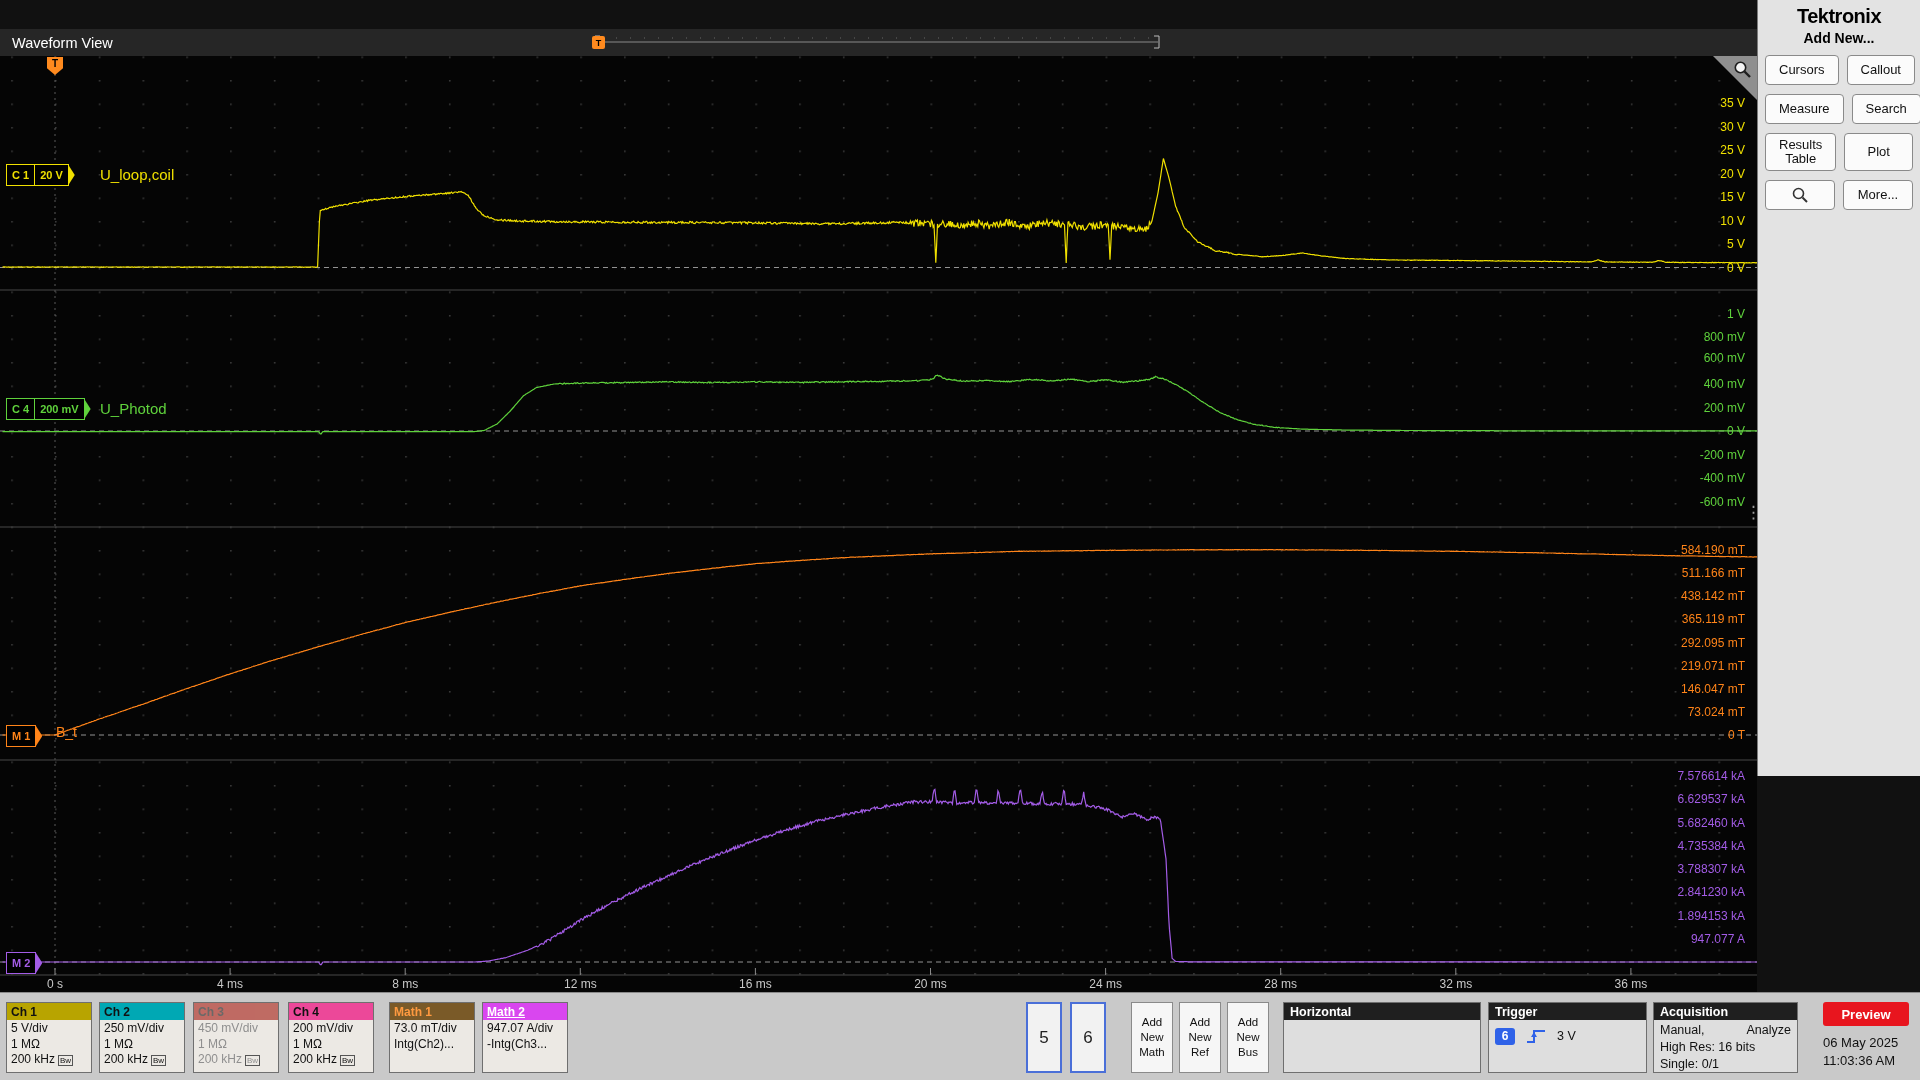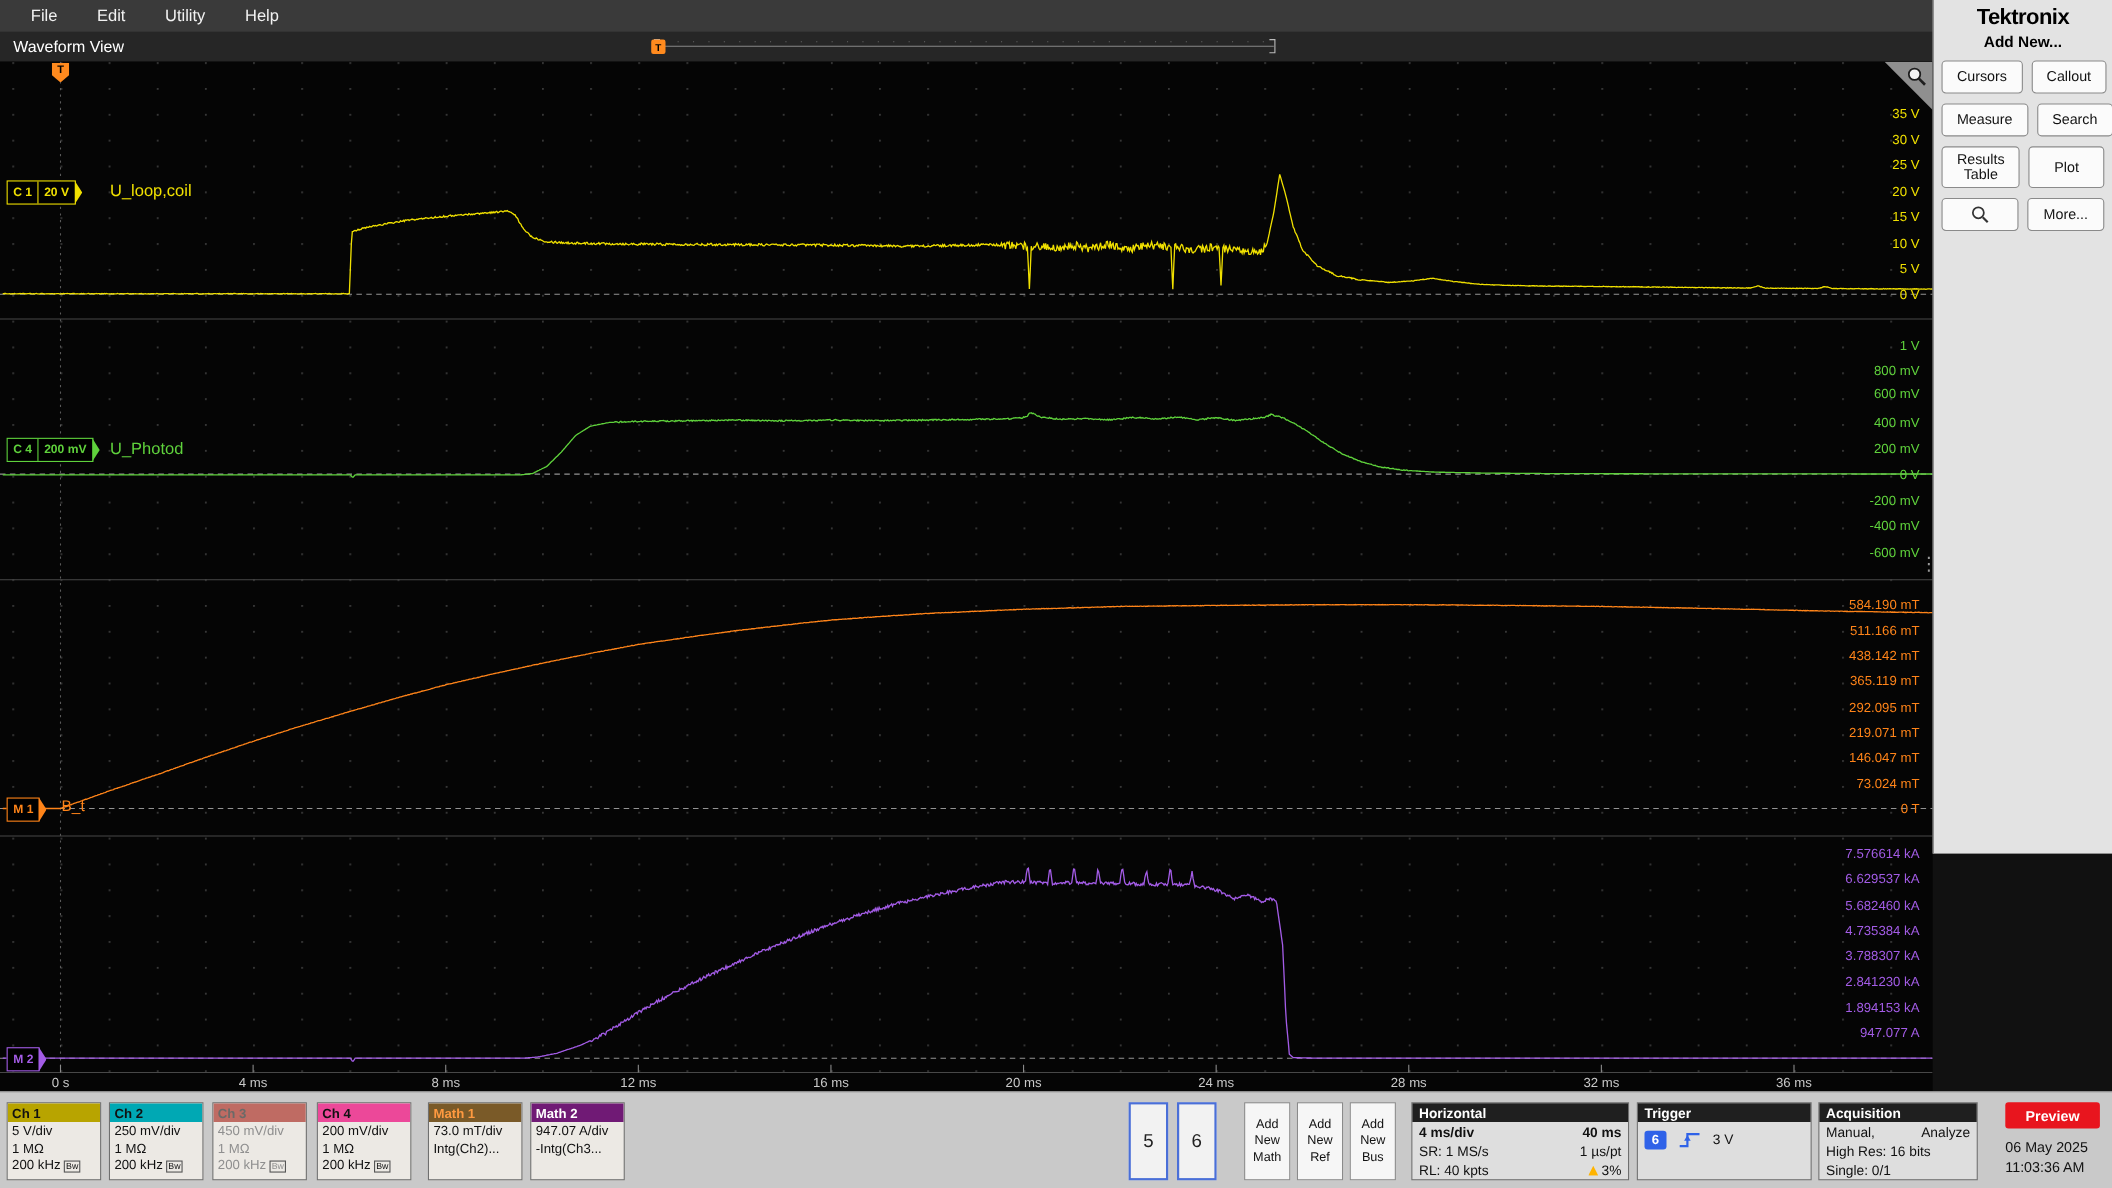--- a/index.html
+++ b/index.html
@@ -81,26 +81,20 @@
             font-weight:bold;display:flex;align-items:center;justify-content:center;padding:0 3px;box-sizing:border-box;}
   .preview{position:absolute;left:1823px;top:9px;width:86px;height:24px;background:#e8151e;color:#fff;
            font-weight:bold;font-size:13px;border-radius:3px;display:flex;align-items:center;justify-content:center;}
   .datetime{position:absolute;left:1823px;top:41px;font-size:13px;color:#111;line-height:1.35;}
 </style>
 </head>
 <body>
 
 <div class="app">
 
-  <div class="menubar">
-      <div class="menu-item">File</div>
-      <div class="menu-item">Edit</div>
-      <div class="menu-item">Utility</div>
-      <div class="menu-item">Help</div>
-    </div>
 
   <div class="wfwindow">
     <div class="titlebar">
       <span>Waveform View</span>
       <svg class="minimap" width="582" height="20">
         <line x1="10" y1="10" x2="572" y2="10" stroke="#888"></line>
         <line x1="16" y1="6" x2="566" y2="6" stroke="#666" stroke-dasharray="1 13"></line>
         <path d="M14 4 H9 V16 H14" fill="none" stroke="#bbb"></path>
         <path d="M568 4 h5 v12 h-5" fill="none" stroke="#bbb"></path>
       </svg>
@@ -242,37 +236,20 @@
             </svg>
           </div>
           <div class="sb-btn">More...</div>
         </div>
       </div>
   </div>
 
   <div class="bottombar">
     <div class="panel" style="left:1283px;width:198px">
       <div class="phd">Horizontal</div>
-      <div class="pbd">
-        <div class="prow b">
-          <span>4 ms/div</span>
-          <span>40 ms</span>
-        </div>
-        <div class="prow">
-          <span>SR: 1 MS/s</span>
-          <span>1 µs/pt</span>
-        </div>
-        <div class="prow">
-          <span>RL: 40 kpts</span>
-          <span class="poswrap">
-            <span class="posicon"></span>
-            <span>3%</span>
-          </span>
-        </div>
-      </div>
     </div>
 
     <div class="panel" style="left:1488px;width:159px">
       <div class="phd">Trigger</div>
       <div class="pbd trigrow">
         <span class="trigchip">6</span>
         <svg width="24" height="18">
           <path d="M3 15 H10 V4 H21" fill="none" stroke="#2f62e8" stroke-width="2"></path>
           <path d="M7 10 L13 10 L10 5 Z" fill="#2f62e8"></path>
         </svg>
@@ -330,21 +307,21 @@
         </div>
       </div>
       <div class="bbadge" style="left: 389px;">
         <div class="hd" style="background: rgb(122, 90, 40); color: rgb(255, 154, 64);">Math 1</div>
         <div class="bd">
           <div>73.0 mT/div</div>
           <div>Intg(Ch2)...</div>
         </div>
       </div>
       <div class="bbadge" style="left: 482px;">
-        <div class="hd" style="background: #701a75; color: rgb(255, 255, 255);">Math 2</div>
+        <div class="hd" style="background: #d946ef; color: rgb(255, 255, 255); text-decoration: underline;">Math 2</div>
         <div class="bd">
           <div>947.07 A/div</div>
           <div>-Intg(Ch3...</div>
         </div>
       </div>
       <div class="numbtn" style="left: 1026px;">5</div>
       <div class="numbtn" style="left: 1070px;">6</div>
       <div class="addbtn" style="left: 1131px;">
         <div>Add</div>
         <div>New</div>

